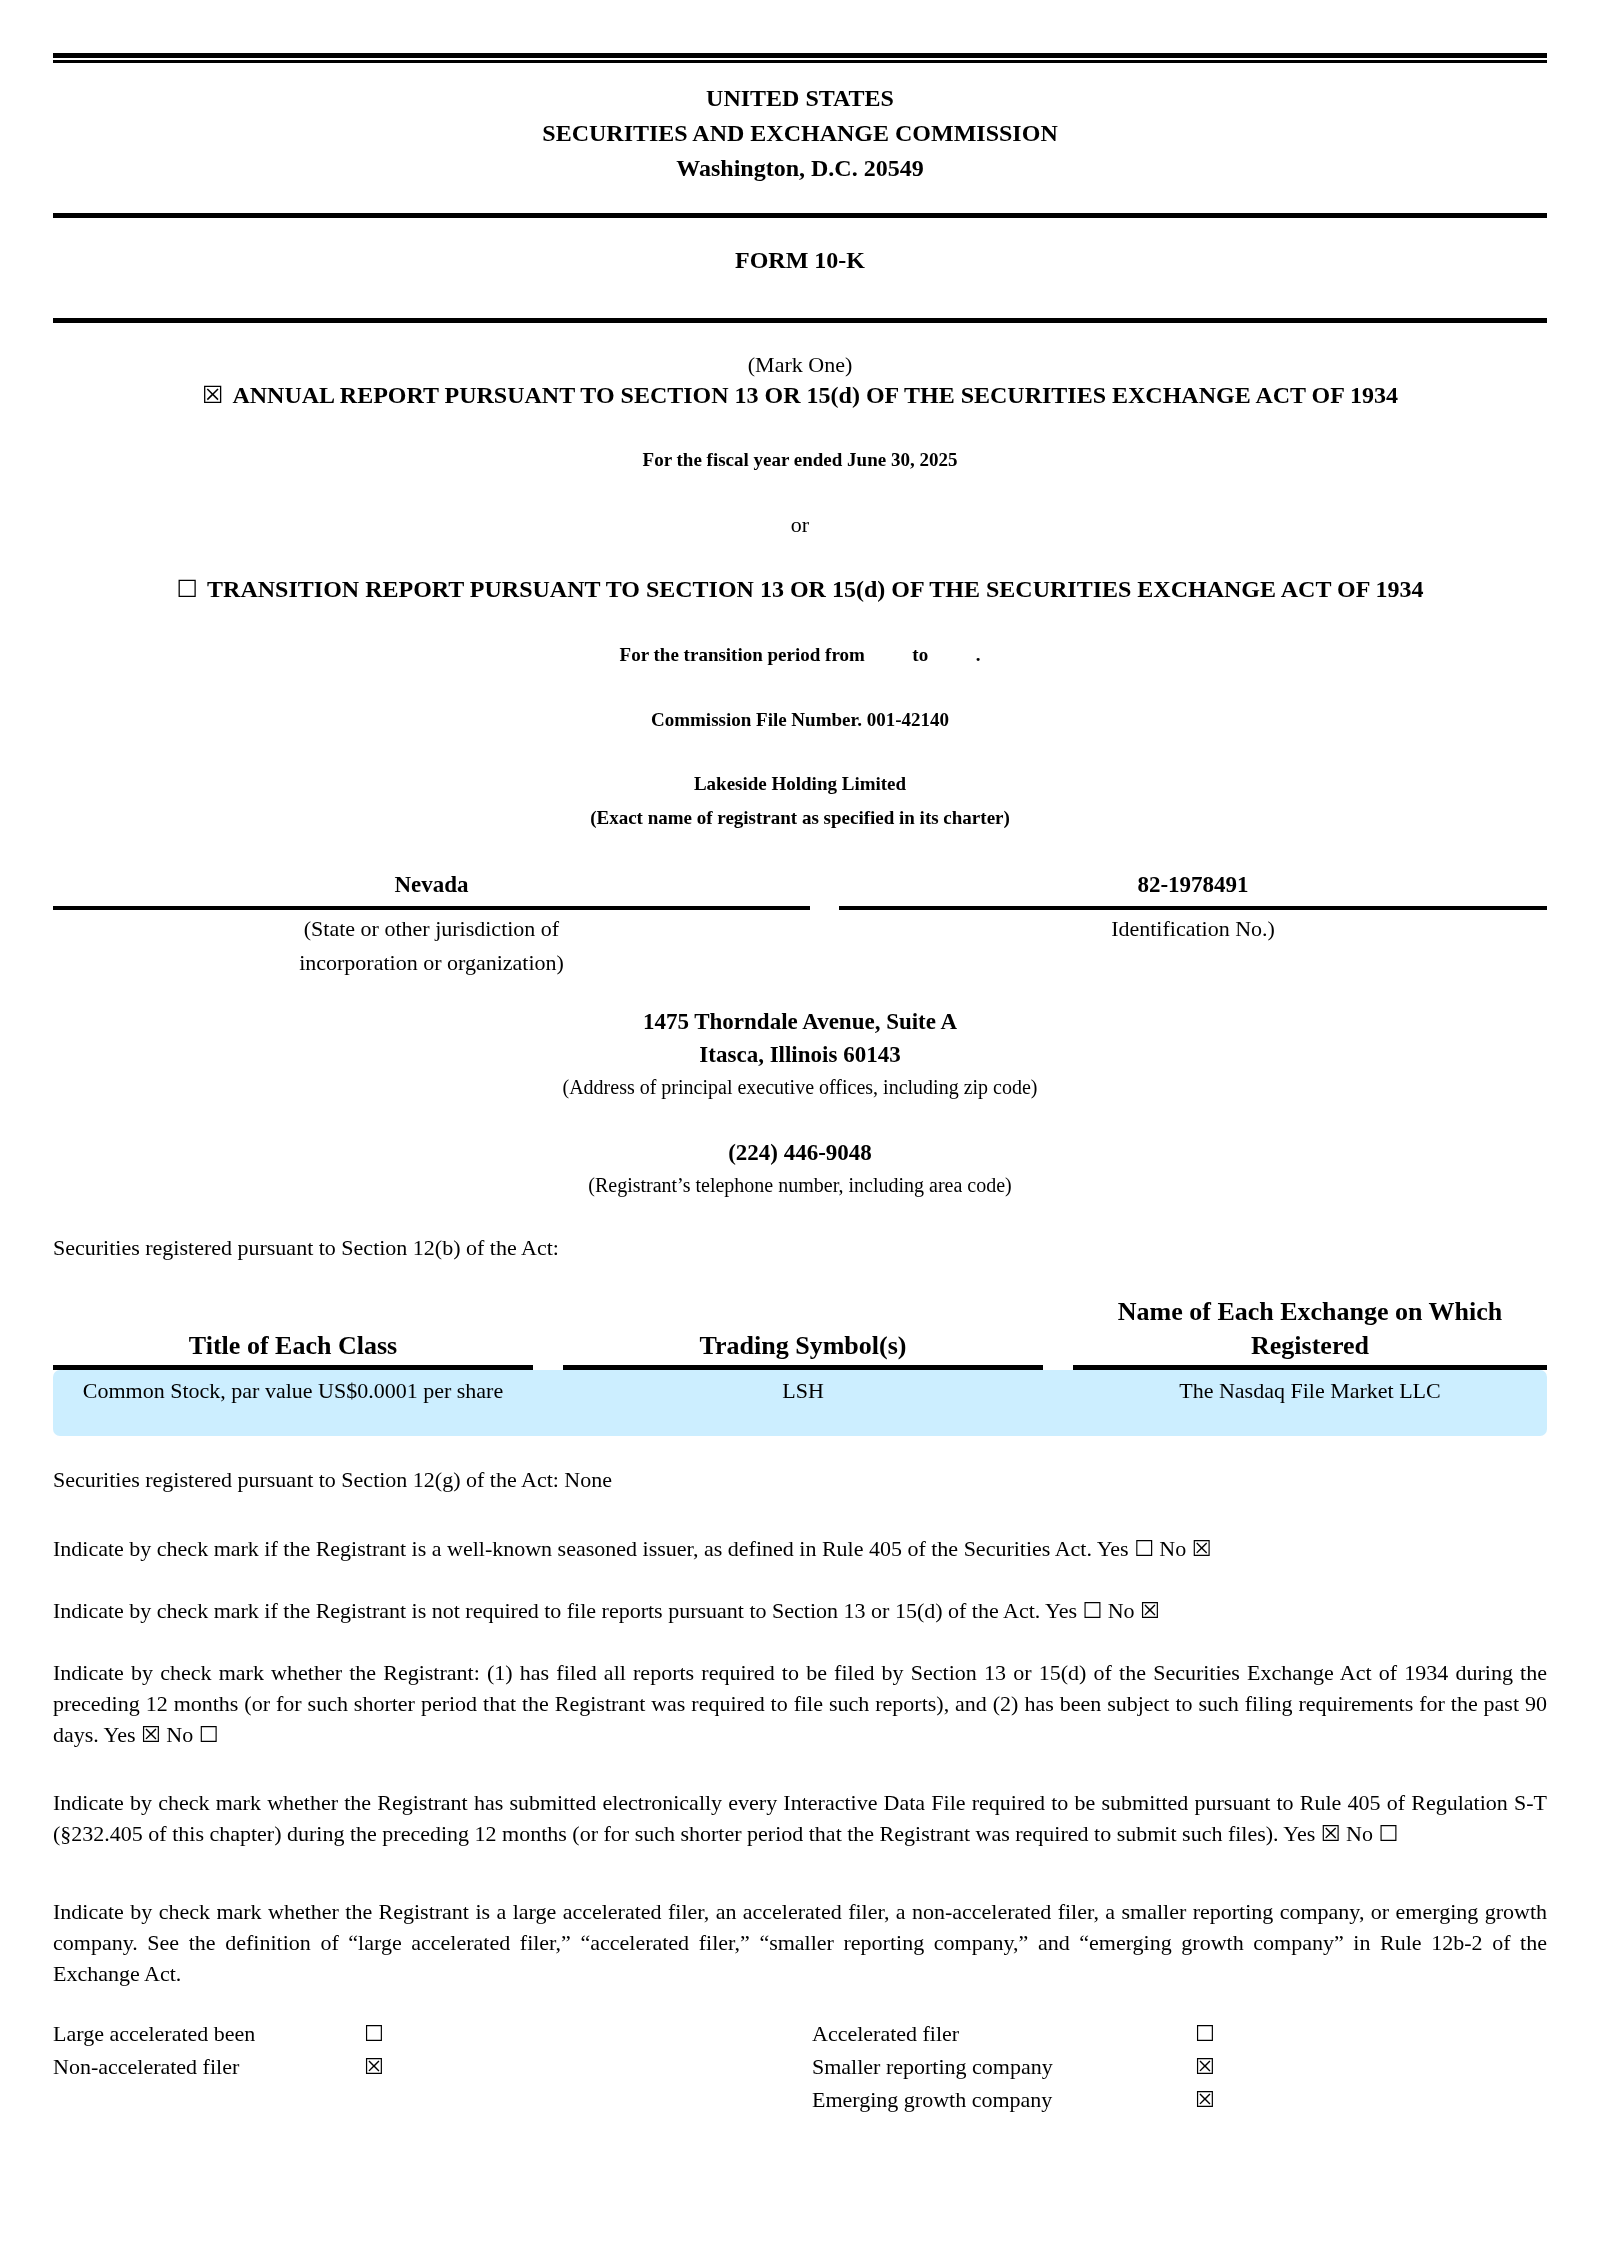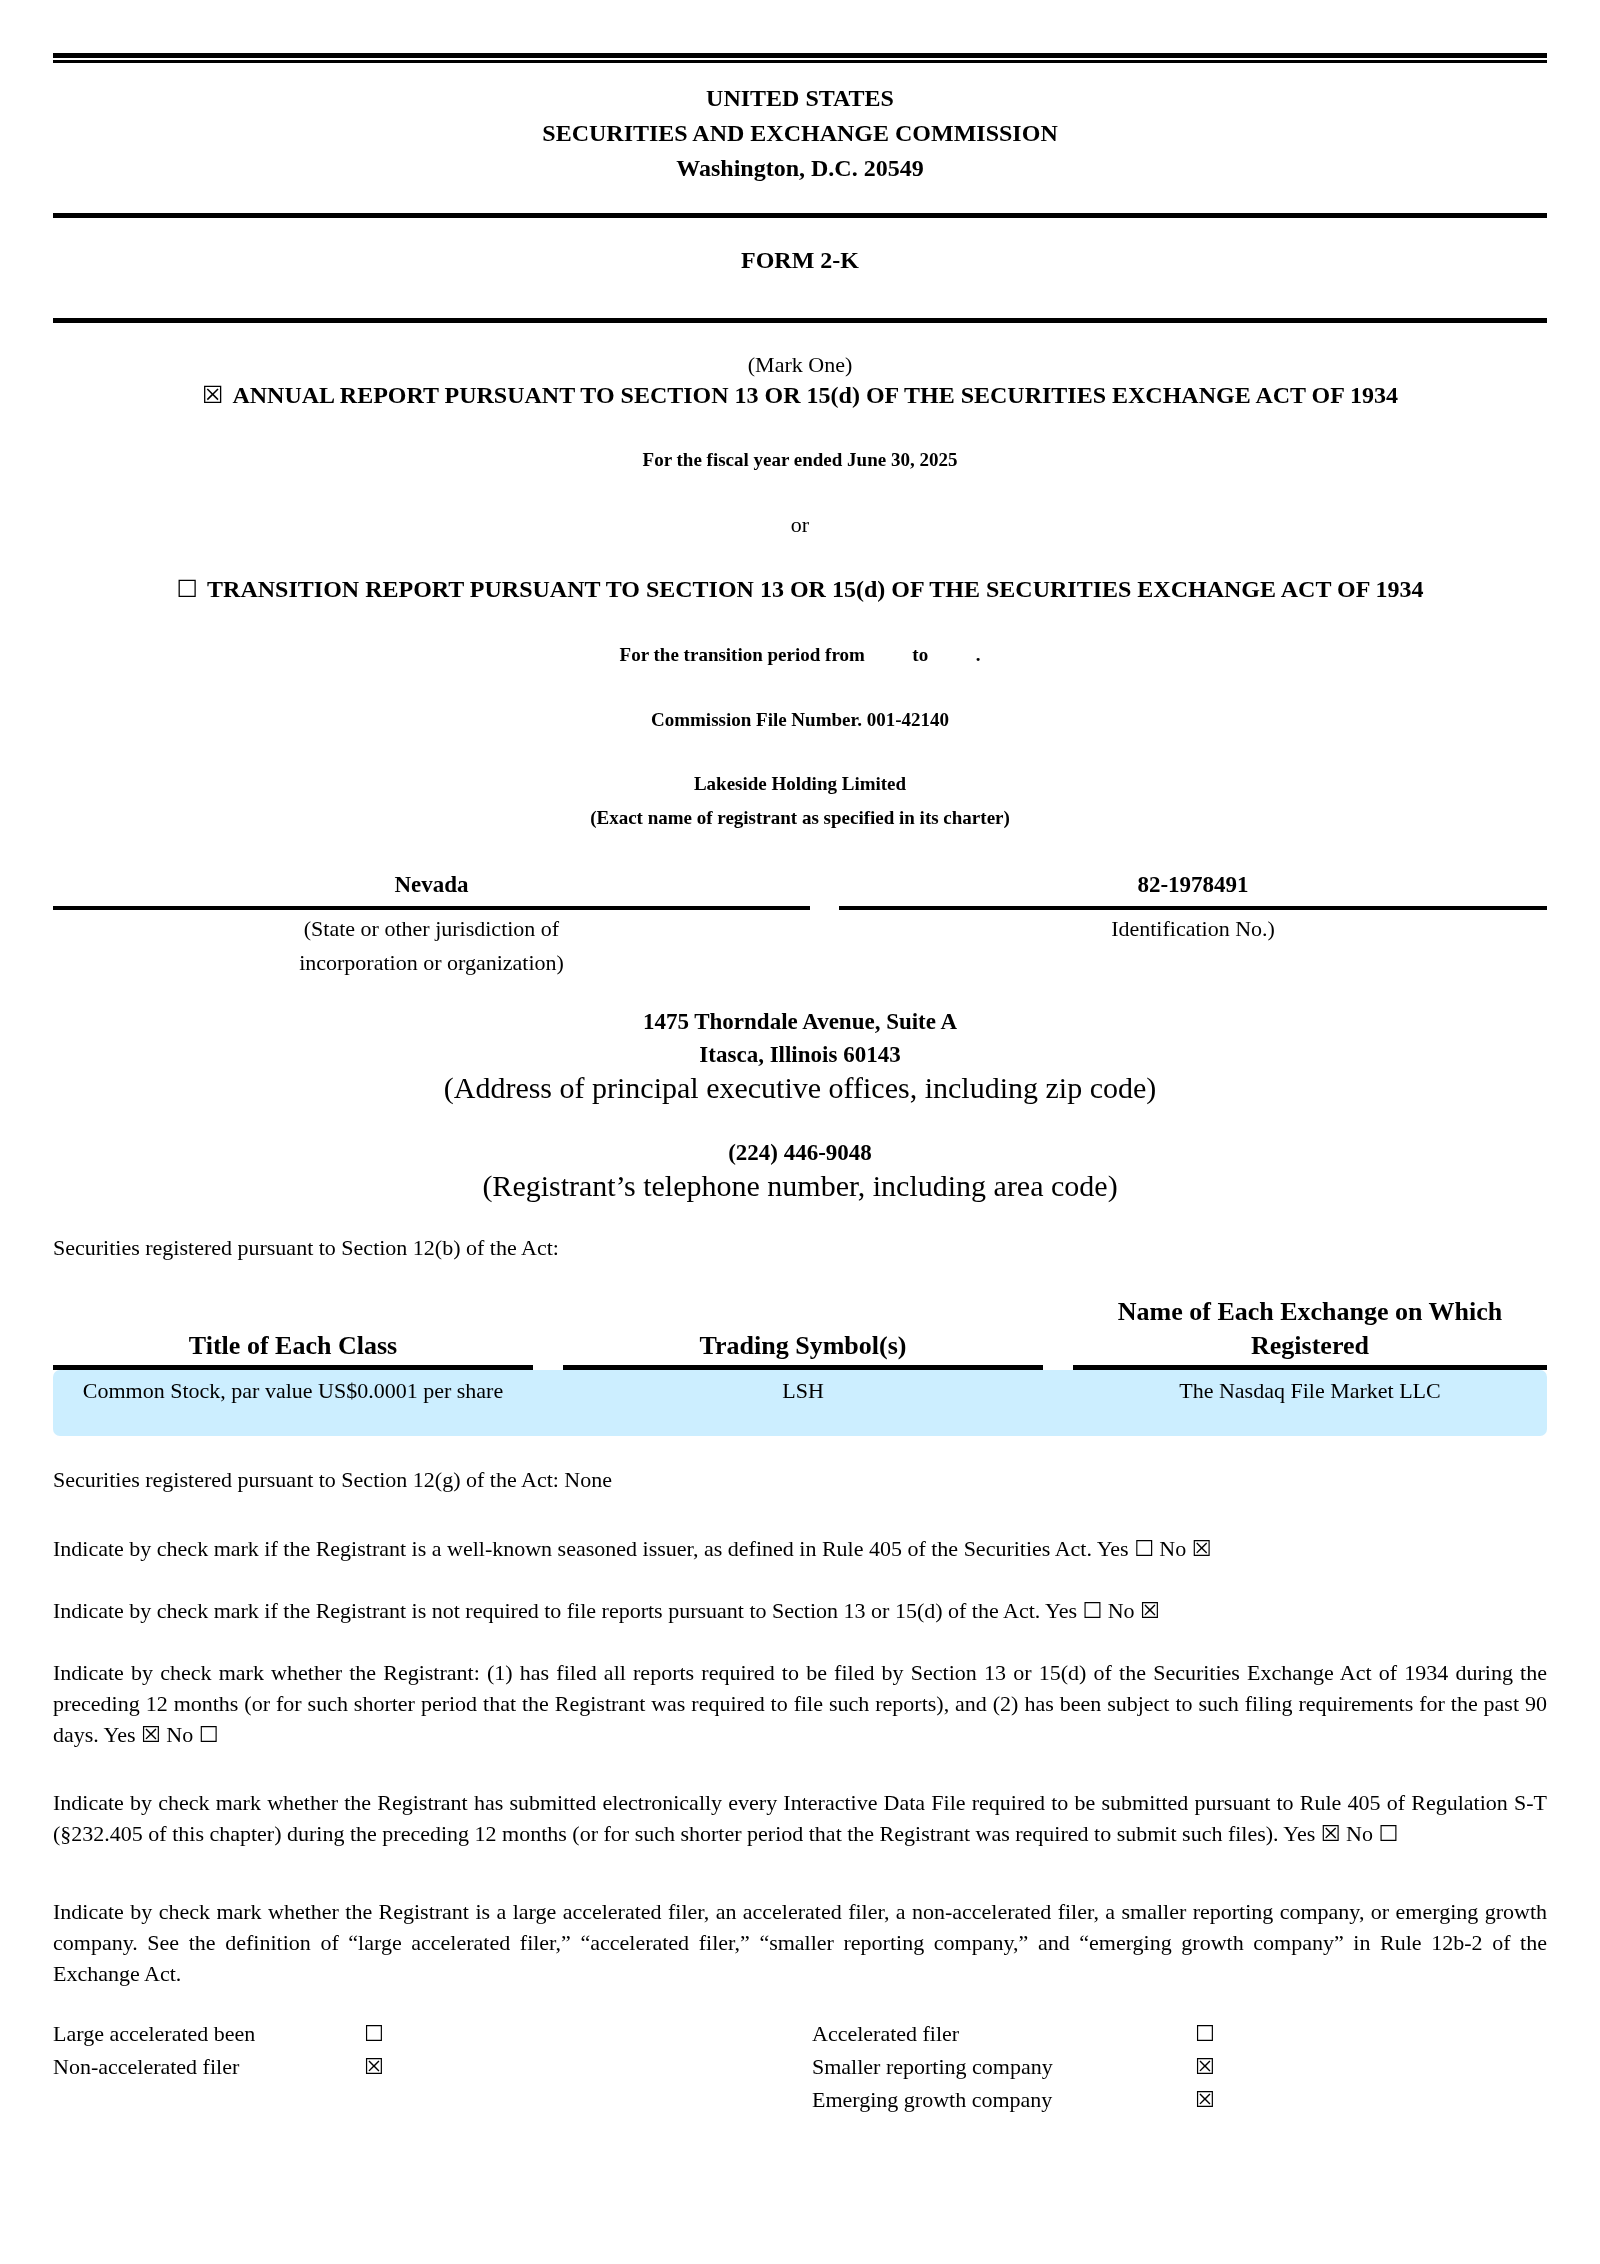--- a/index.html
+++ b/index.html
@@ -35,21 +35,21 @@
   
   .inc-grid { margin-top: 36px; display: grid; grid-template-columns: 757px 29px 708px; }
   .inc-value { text-align: center; font-weight: bold; font-size: 23px; line-height: 31px;
                padding-bottom: 6px; border-bottom: 4px solid #000; }
   .inc-caption { text-align: center; line-height: 34px; margin-top: 2px; }
 
   
   .addr-block { margin-top: 25px; }
   .phone-block { margin-top: 32px; }
   .bold-cline { text-align: center; font-weight: bold; font-size: 23px; line-height: 33px; }
-  .cap-cline  { text-align: center; font-weight: normal; font-size: 30px; line-height: 33px; }
+  .cap-cline  { text-align: center; font-weight: normal; font-size: 20px; line-height: 33px; }
 
   .sec12b { margin-top: 30px; line-height: 31px; }
   .sec12g { margin-top: 28px; line-height: 31px; }
 
   
   .sec-table { margin-top: 22px; }
   .sec-head { display: grid; grid-template-columns: 480px 30px 480px 30px 474px; align-items: end; min-height: 85px; }
   .sec-head .hc { text-align: center; font-weight: bold; font-size: 26px; line-height: 34px;
                   border-bottom: 5px solid #000; padding-bottom: 2px; align-self: end; }
   .sec-head .hgap { align-self: stretch; }
@@ -75,21 +75,21 @@
   <div class="rule-double"></div>
 
   <div class="header-block">
     <div>UNITED STATES</div>
     <div>SECURITIES AND EXCHANGE COMMISSION</div>
     <div>Washington, D.C. 20549</div>
   </div>
 
   <div class="rule rule-under-header"></div>
 
-  <div class="form-title">FORM 2-K</div>
+  <div class="form-title">FORM 10-K</div>
 
   <div class="rule rule-under-form"></div>
 
   <div class="mark-one">(Mark One)</div>
 
   <div class="report-line">
     <span class="cb">☒</span><span>ANNUAL REPORT PURSUANT TO SECTION 13 OR 15(d) OF THE SECURITIES EXCHANGE ACT OF 1934</span>
   </div>
 
   <div class="cline b23 mt33">For the fiscal year ended June 30, 2025</div>

